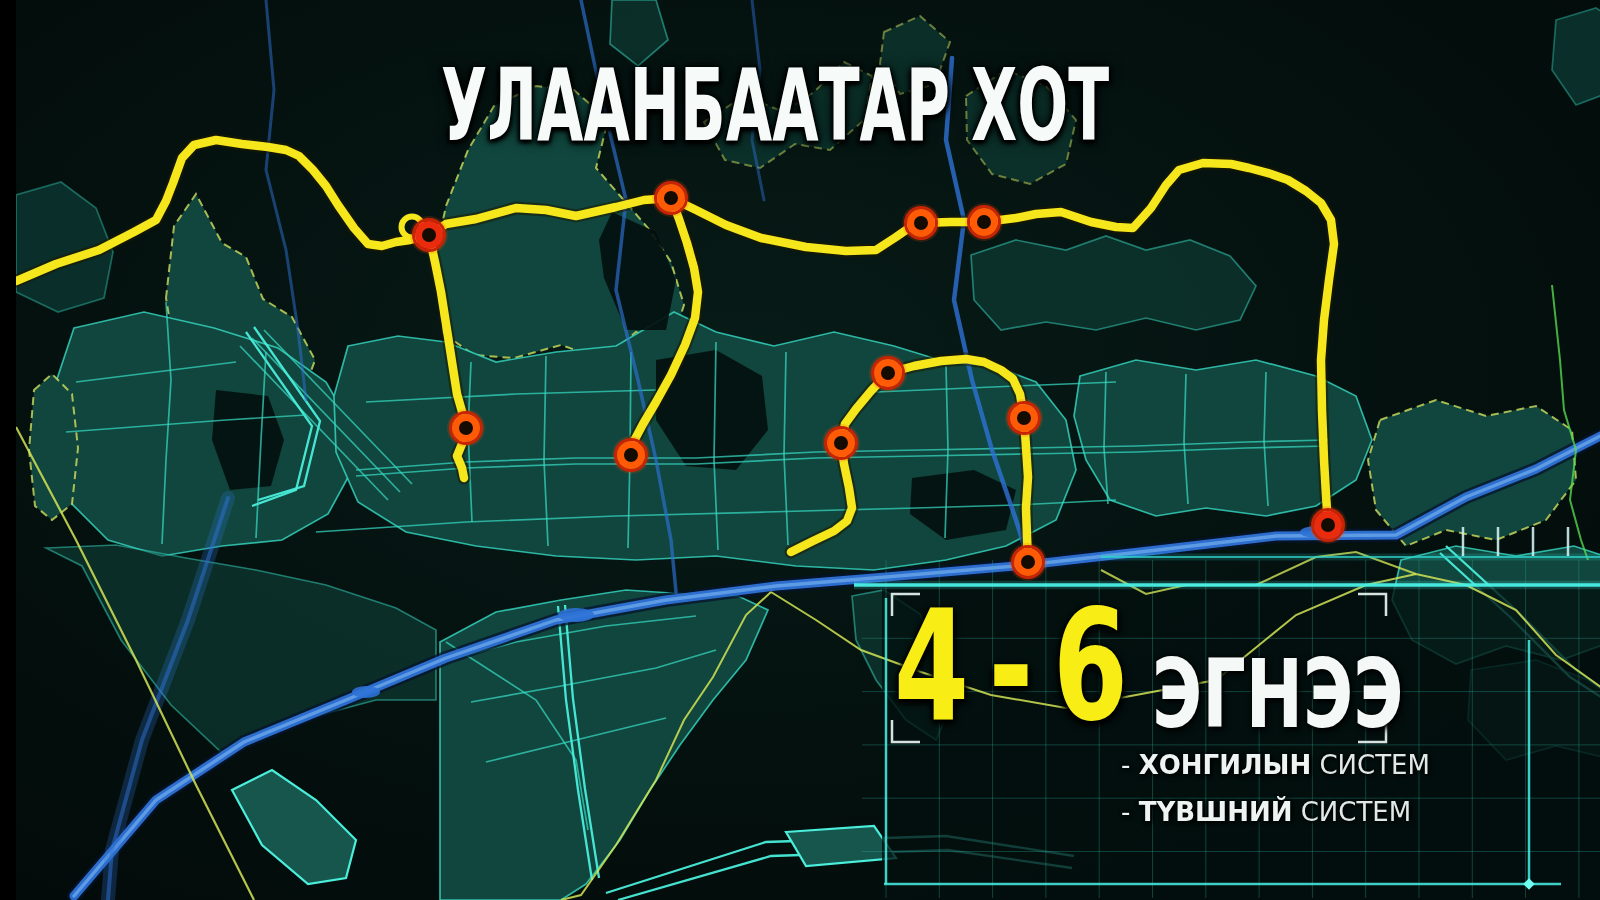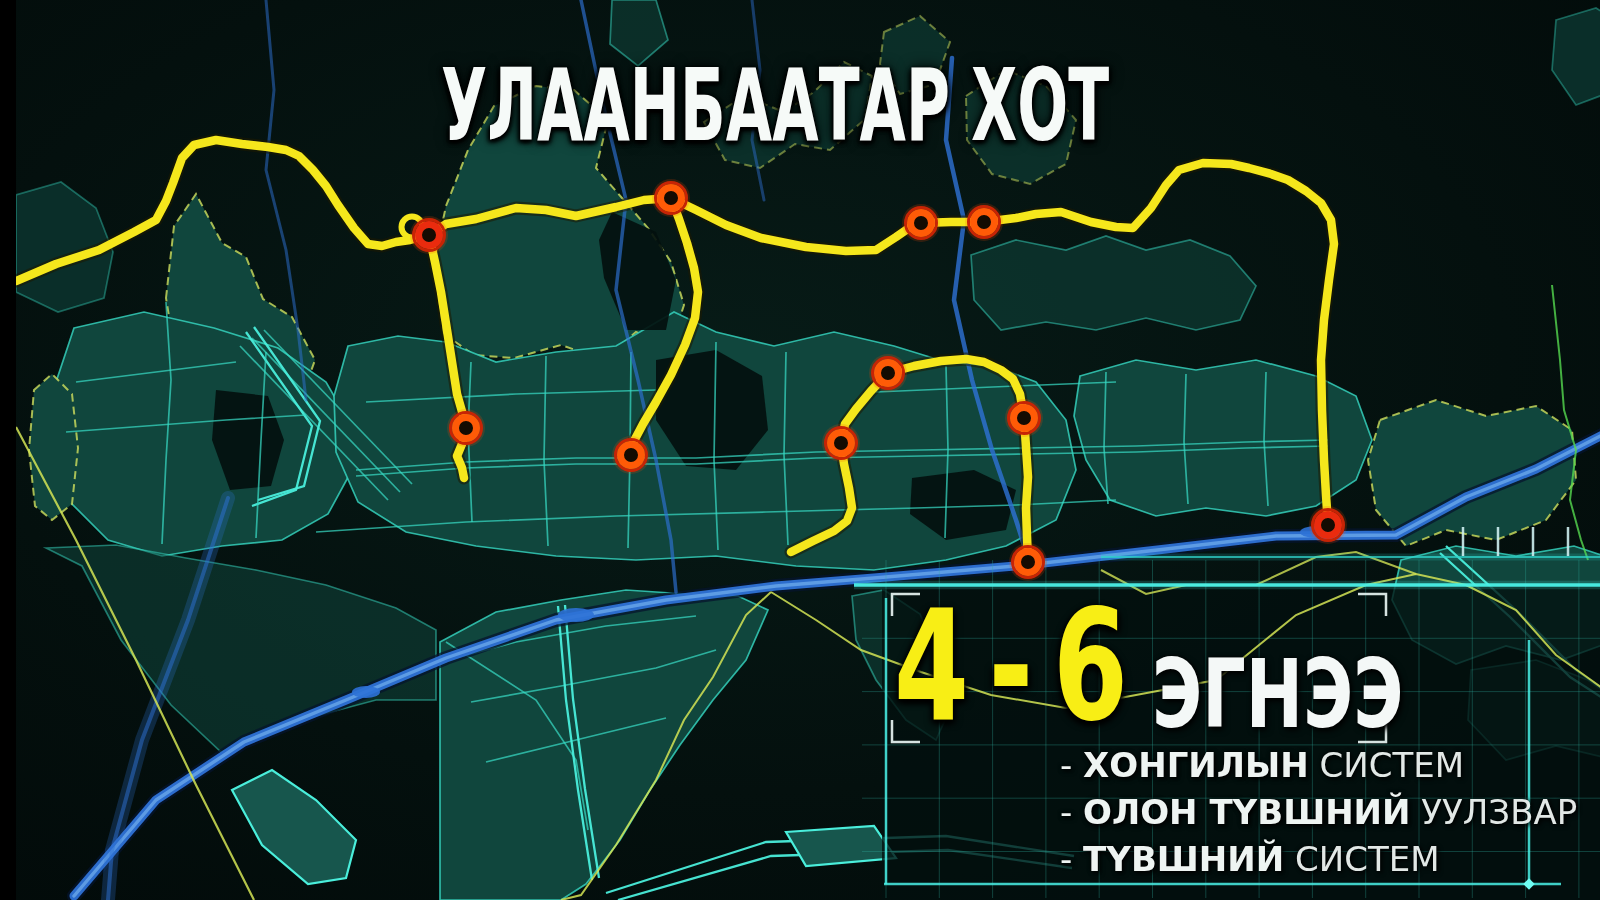--- a/index.html
+++ b/index.html
@@ -18,21 +18,21 @@
   .ovl{position:absolute;white-space:nowrap;}
   #city-title{left:759px;top:56px;font-size:100px;font-weight:bold;color:#f6faf8;
       transform:translateX(-50%) scaleX(.60);transform-origin:center top;line-height:1;
       text-shadow:0 0 4px #000,3px 3px 6px #000,-3px 3px 6px #000,0 0 18px rgba(0,0,0,.9);}
   #headline-number{left:878px;top:600px;font-size:154px;font-weight:bold;color:#f8ee15;
       letter-spacing:28px;transform:scaleX(.70);transform-origin:left top;line-height:.86;
       text-shadow:0 0 6px #000,4px 4px 8px #000,-4px 4px 8px #000;}
   #headline-unit{left:1136px;top:652px;font-size:95px;font-weight:bold;color:#f4f8f7;
       transform:scaleX(.72);transform-origin:left top;line-height:.9;
       text-shadow:0 0 5px #000,3px 3px 7px #000;}
-  #feature-list{left:1044px;top:742px;font-size:34px;line-height:47px;color:#eef4f2;
+  #feature-list{left:1105px;top:742px;font-size:26px;line-height:47px;color:#eef4f2;
       text-shadow:0 0 4px #000,2px 2px 5px #000;}
   #feature-list .bold{font-weight:bold;}
   #feature-list .rest{font-weight:normal;opacity:.95;}
 </style>
 </head>
 <body>
 
 <div id="stage">
 
   <svg id="basemap" width="1600" height="900" viewBox="0 0 1600 900">
@@ -269,16 +269,15 @@
   </svg>
 
   <div class="ovl" id="city-title">УЛААНБААТАР ХОТ</div>
 
   <div class="ovl" id="headline-number">4-6</div>
 
   <div class="ovl" id="headline-unit">ЭГНЭЭ</div>
 
   <div class="ovl" id="feature-list">
       <div><span>- </span><span class="bold">ХОНГИЛЫН</span><span class="rest"> СИСТЕМ</span></div>
-      <div><span>- </span><span class="bold">ОЛОН ТҮВШНИЙ</span><span class="rest"> УУЛЗВАР</span></div>
       <div><span>- </span><span class="bold">ТҮВШНИЙ</span><span class="rest"> СИСТЕМ</span></div>
     </div>
 </div>
 
 </body></html>

